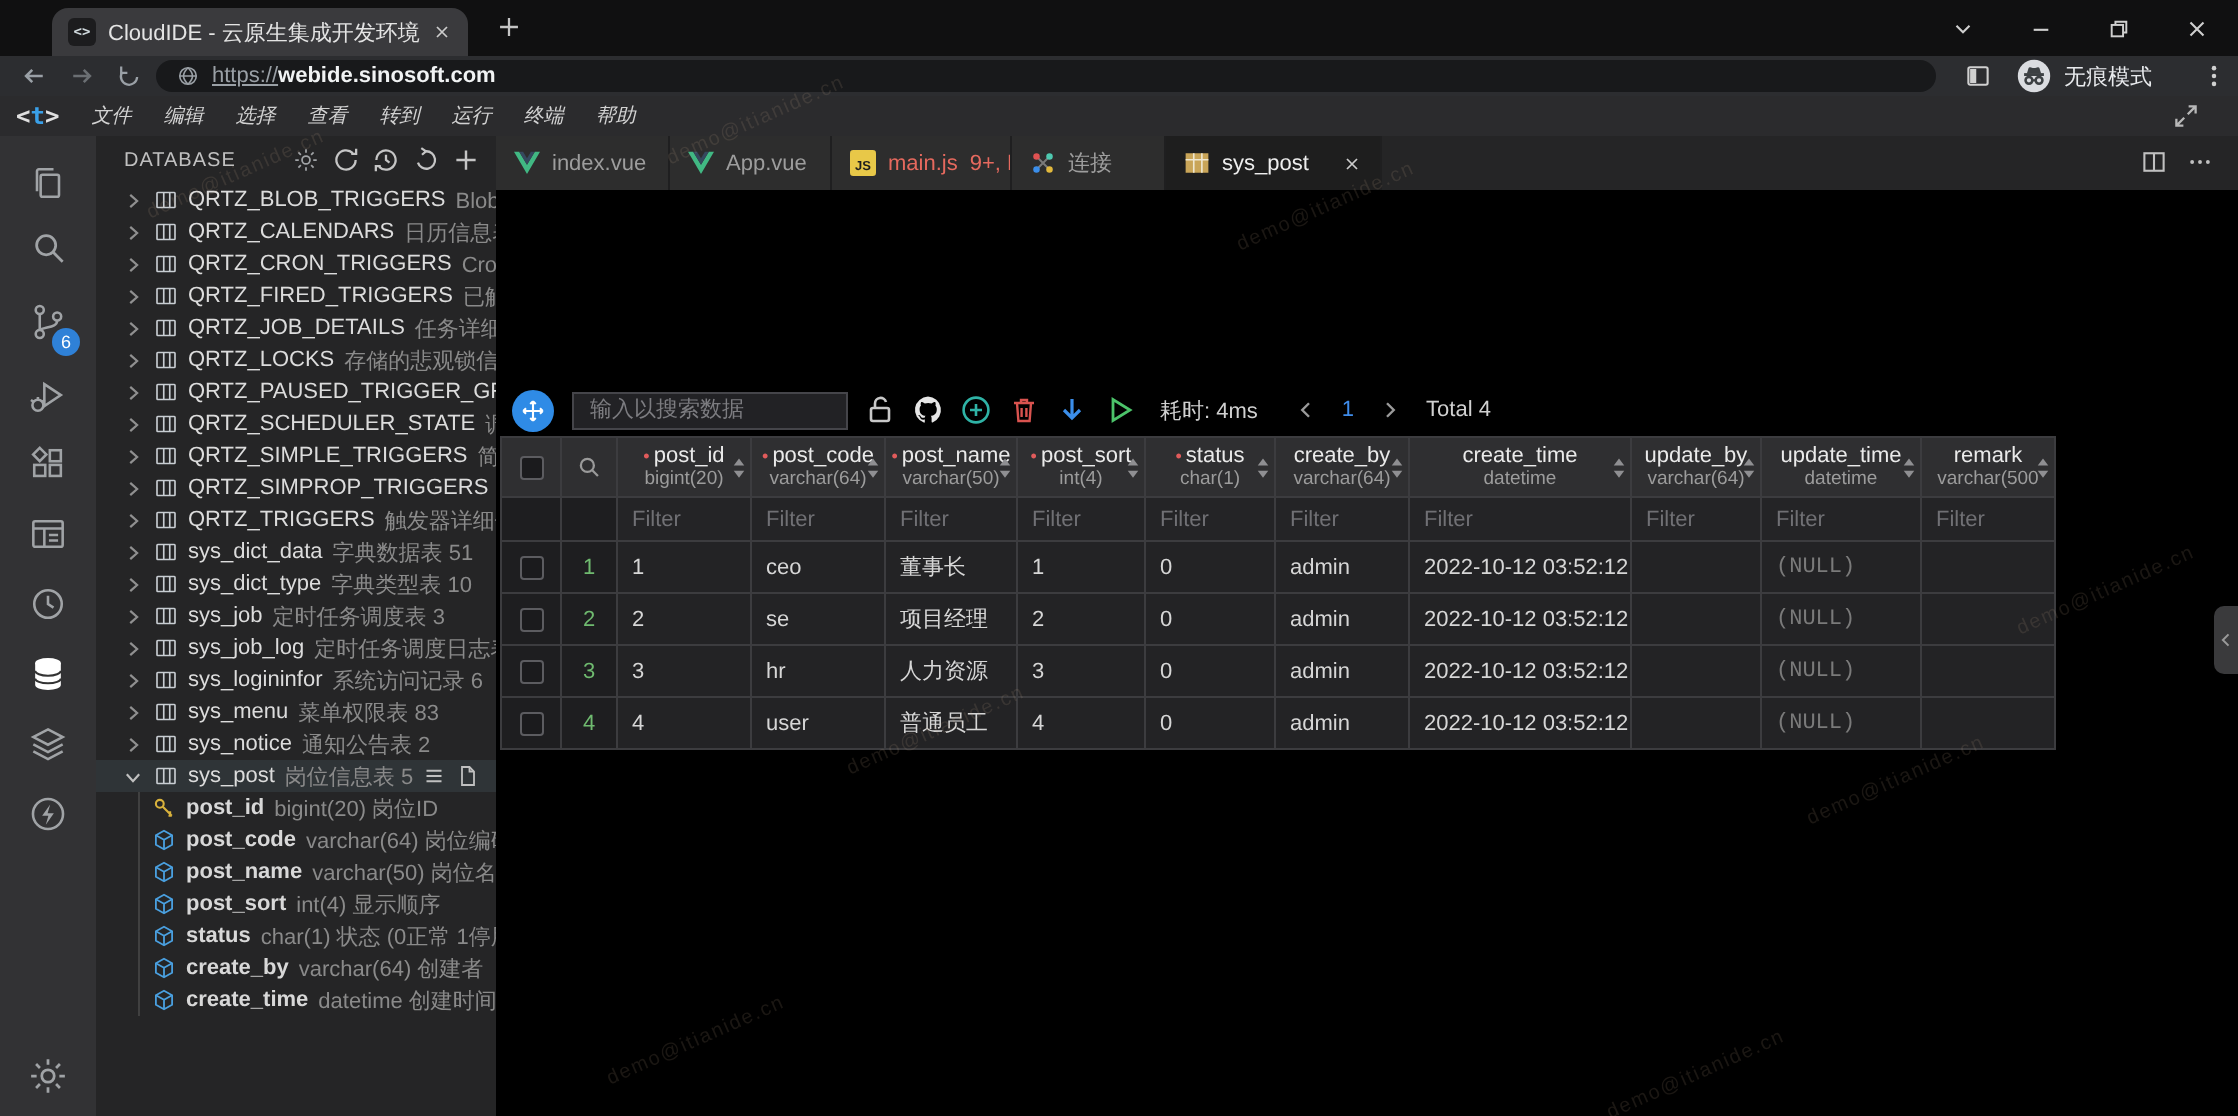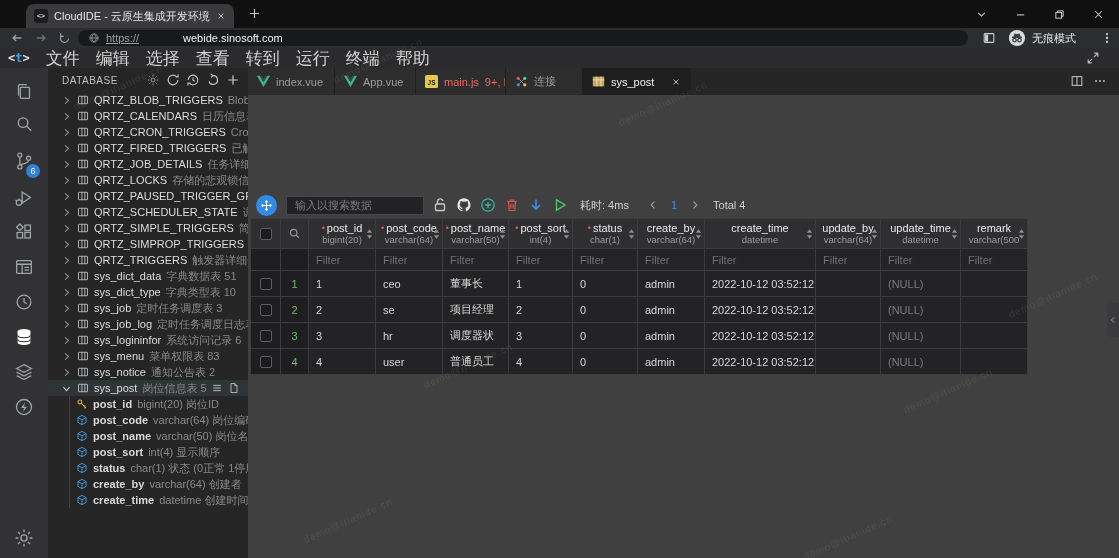--- a/index.html
+++ b/index.html
@@ -21,31 +21,31 @@
   .btab-title{overflow:hidden;white-space:nowrap;flex:1;}
   .newtab{position:absolute;left:248px;top:7px;}
   .winctls{position:absolute;right:0;top:0;height:28px;display:flex;align-items:center;gap:26px;padding-right:14px;}
 
   
   .baddr{position:absolute;left:0;top:28px;width:100%;height:20px;background:#2c2d30;display:flex;align-items:center;}
   .navi{margin-left:10px;}
   .urlpill{position:absolute;left:78px;top:2px;width:890px;height:16px;background:#18191b;border-radius:8px;
         display:flex;align-items:center;gap:6px;padding:0 10px;font-size:11px;}
   .scheme{color:#9aa0a6;text-decoration:underline;}
-  .host{color:#f1f3f4;font-weight:normal;margin-left:44px;}
+  .host{color:#f1f3f4;font-weight:bold;}
   .inc-group{position:absolute;left:1008px;top:1px;display:flex;align-items:center;gap:6px;}
   .inc-label{color:#e8eaed;font-size:11px;}
   .spl{position:absolute;left:982px;top:3px;}
   .kebab{position:absolute;left:1100px;top:3px;}
 
   
   .bmenu{position:absolute;left:0;top:48px;width:100%;height:20px;background:#2b2b2d;display:flex;align-items:center;}
   .logo{margin:0 8px 0 8px;font:bold 12px "DejaVu Sans Mono","Liberation Mono",monospace;color:#e0e0e0;}
   .logo .t{color:#3aa0e8;}
-  .menu-item{padding:0 8px;color:#d2d2d2;font-size:17px;cursor:default;}
+  .menu-item{padding:0 8px;color:#d2d2d2;font-size:10px;cursor:default;font-style:italic;}
   .fsbtn{position:absolute;left:1086px;top:3px;}
 
   
   .main{position:absolute;left:0;top:68px;width:100%;height:490px;}
 
   .abar{position:absolute;left:0;top:0;width:48px;height:100%;background:#323234;}
   .act{position:absolute;left:0;width:48px;height:30px;display:flex;align-items:center;justify-content:center;}
   .act .badge{position:absolute;right:8px;bottom:-2px;min-width:14px;height:14px;border-radius:7px;background:#2f81d7;
         color:#fff;font-size:9px;display:flex;align-items:center;justify-content:center;padding:0 2px;}
 
@@ -60,21 +60,21 @@
   .t-icon{width:12px;height:12px;margin:0 5px 0 2px;}
   .t-name{color:#dcdcdc;}
   .t-desc{color:#8a8a8a;margin-left:5px;}
   .t-actions{margin-left:auto;display:flex;gap:5px;padding-right:8px;}
   .tree-children{margin-left:21px;border-left:1px solid #404040;}
   .tree-child{display:flex;align-items:center;height:16px;padding-left:6px;white-space:nowrap;overflow:hidden;}
   .c-icon{width:12px;height:12px;margin-right:5px;}
   .c-name{color:#d8d8d8;font-weight:bold;}
   .c-meta{color:#8a8a8a;margin-left:5px;}
 
-  .earea{position:absolute;left:248px;top:0;width:871px;height:100%;background:#404040;}
+  .earea{position:absolute;left:248px;top:0;width:871px;height:100%;background:#000000;}
   .tabbar{position:absolute;left:0;top:0;width:100%;height:27px;background:#252526;display:flex;}
   .tab{height:27px;display:flex;align-items:center;gap:6px;padding:0 9px;background:#2d2d2d;border-right:1px solid #1f1f20;
        font-size:11px;color:#9d9d9d;overflow:hidden;white-space:nowrap;}
   .tab.active{background:#1e1e1e;color:#eeeeee;}
   .tab .err{color:#e5695e;}
   .tab .tclose{margin-left:auto;}
   .tb-split{position:absolute;left:822px;top:6px;}
   .tb-more{position:absolute;left:845px;top:6px;}
 
   .sqlbox{position:absolute;left:2px;top:28px;width:821px;height:93px;border:1px solid #2f7fd6;background:#1e1e1e;}
@@ -99,21 +99,21 @@
   .gh{height:30px;background:#2f2f31;display:flex;align-items:center;justify-content:center;position:relative;}
   .hwrap{display:flex;flex-direction:column;align-items:center;line-height:12px;}
   .l1{font-size:11px;color:#eaeaea;display:flex;align-items:center;}
   .req{color:#e15b5b;font-size:9px;margin-right:2px;}
   .l2{font-size:9.5px;color:#9c9c9c;}
   .sort{position:absolute;right:2px;top:50%;transform:translateY(-50%);width:7px;height:11px;}
   .gf{height:22px;background:#242426;color:#707074;font-size:11px;display:flex;align-items:center;padding:0 7px;}
   .gd{height:26px;background:#232325;color:#d6d6d6;font-size:11px;display:flex;align-items:center;padding:0 7px;}
   .c-fixed{background:#1e1e20;justify-content:center;padding:0;}
   .rownum{color:#6fba6f;}
-  .nullv{color:#7a7a7a;}
+  .nullv{color:#7a7a7a;font-family:Liberation Mono, monospace;}
   .cb{width:12px;height:12px;border:1px solid #5c5c60;border-radius:2px;background:#1b1b1d;}
 
   .handle{position:absolute;left:1107px;top:303px;width:12px;height:34px;background:#3a3a3c;border-radius:5px 0 0 5px;
        display:flex;align-items:center;justify-content:center;}
   .wm{position:absolute;font-size:10px;color:rgba(205,175,150,0.13);transform:rotate(-24deg);letter-spacing:1px;pointer-events:none;}
 </style>
 </head>
 <body>
 
 <div class="screen">
@@ -1061,21 +1061,21 @@
           <div class="gc gd">2022-10-12 03:52:12</div>
           <div class="gc gd"></div>
           <div class="gc gd nullv">(NULL)</div>
           <div class="gc gd"></div>
           <div class="gc gd c-fixed">
             <span class="cb"></span>
           </div>
           <div class="gc gd c-fixed rownum">3</div>
           <div class="gc gd">3</div>
           <div class="gc gd">hr</div>
-          <div class="gc gd">调度器状</div>
+          <div class="gc gd">人力资源</div>
           <div class="gc gd">3</div>
           <div class="gc gd">0</div>
           <div class="gc gd">admin</div>
           <div class="gc gd">2022-10-12 03:52:12</div>
           <div class="gc gd"></div>
           <div class="gc gd nullv">(NULL)</div>
           <div class="gc gd"></div>
           <div class="gc gd c-fixed">
             <span class="cb"></span>
           </div>

